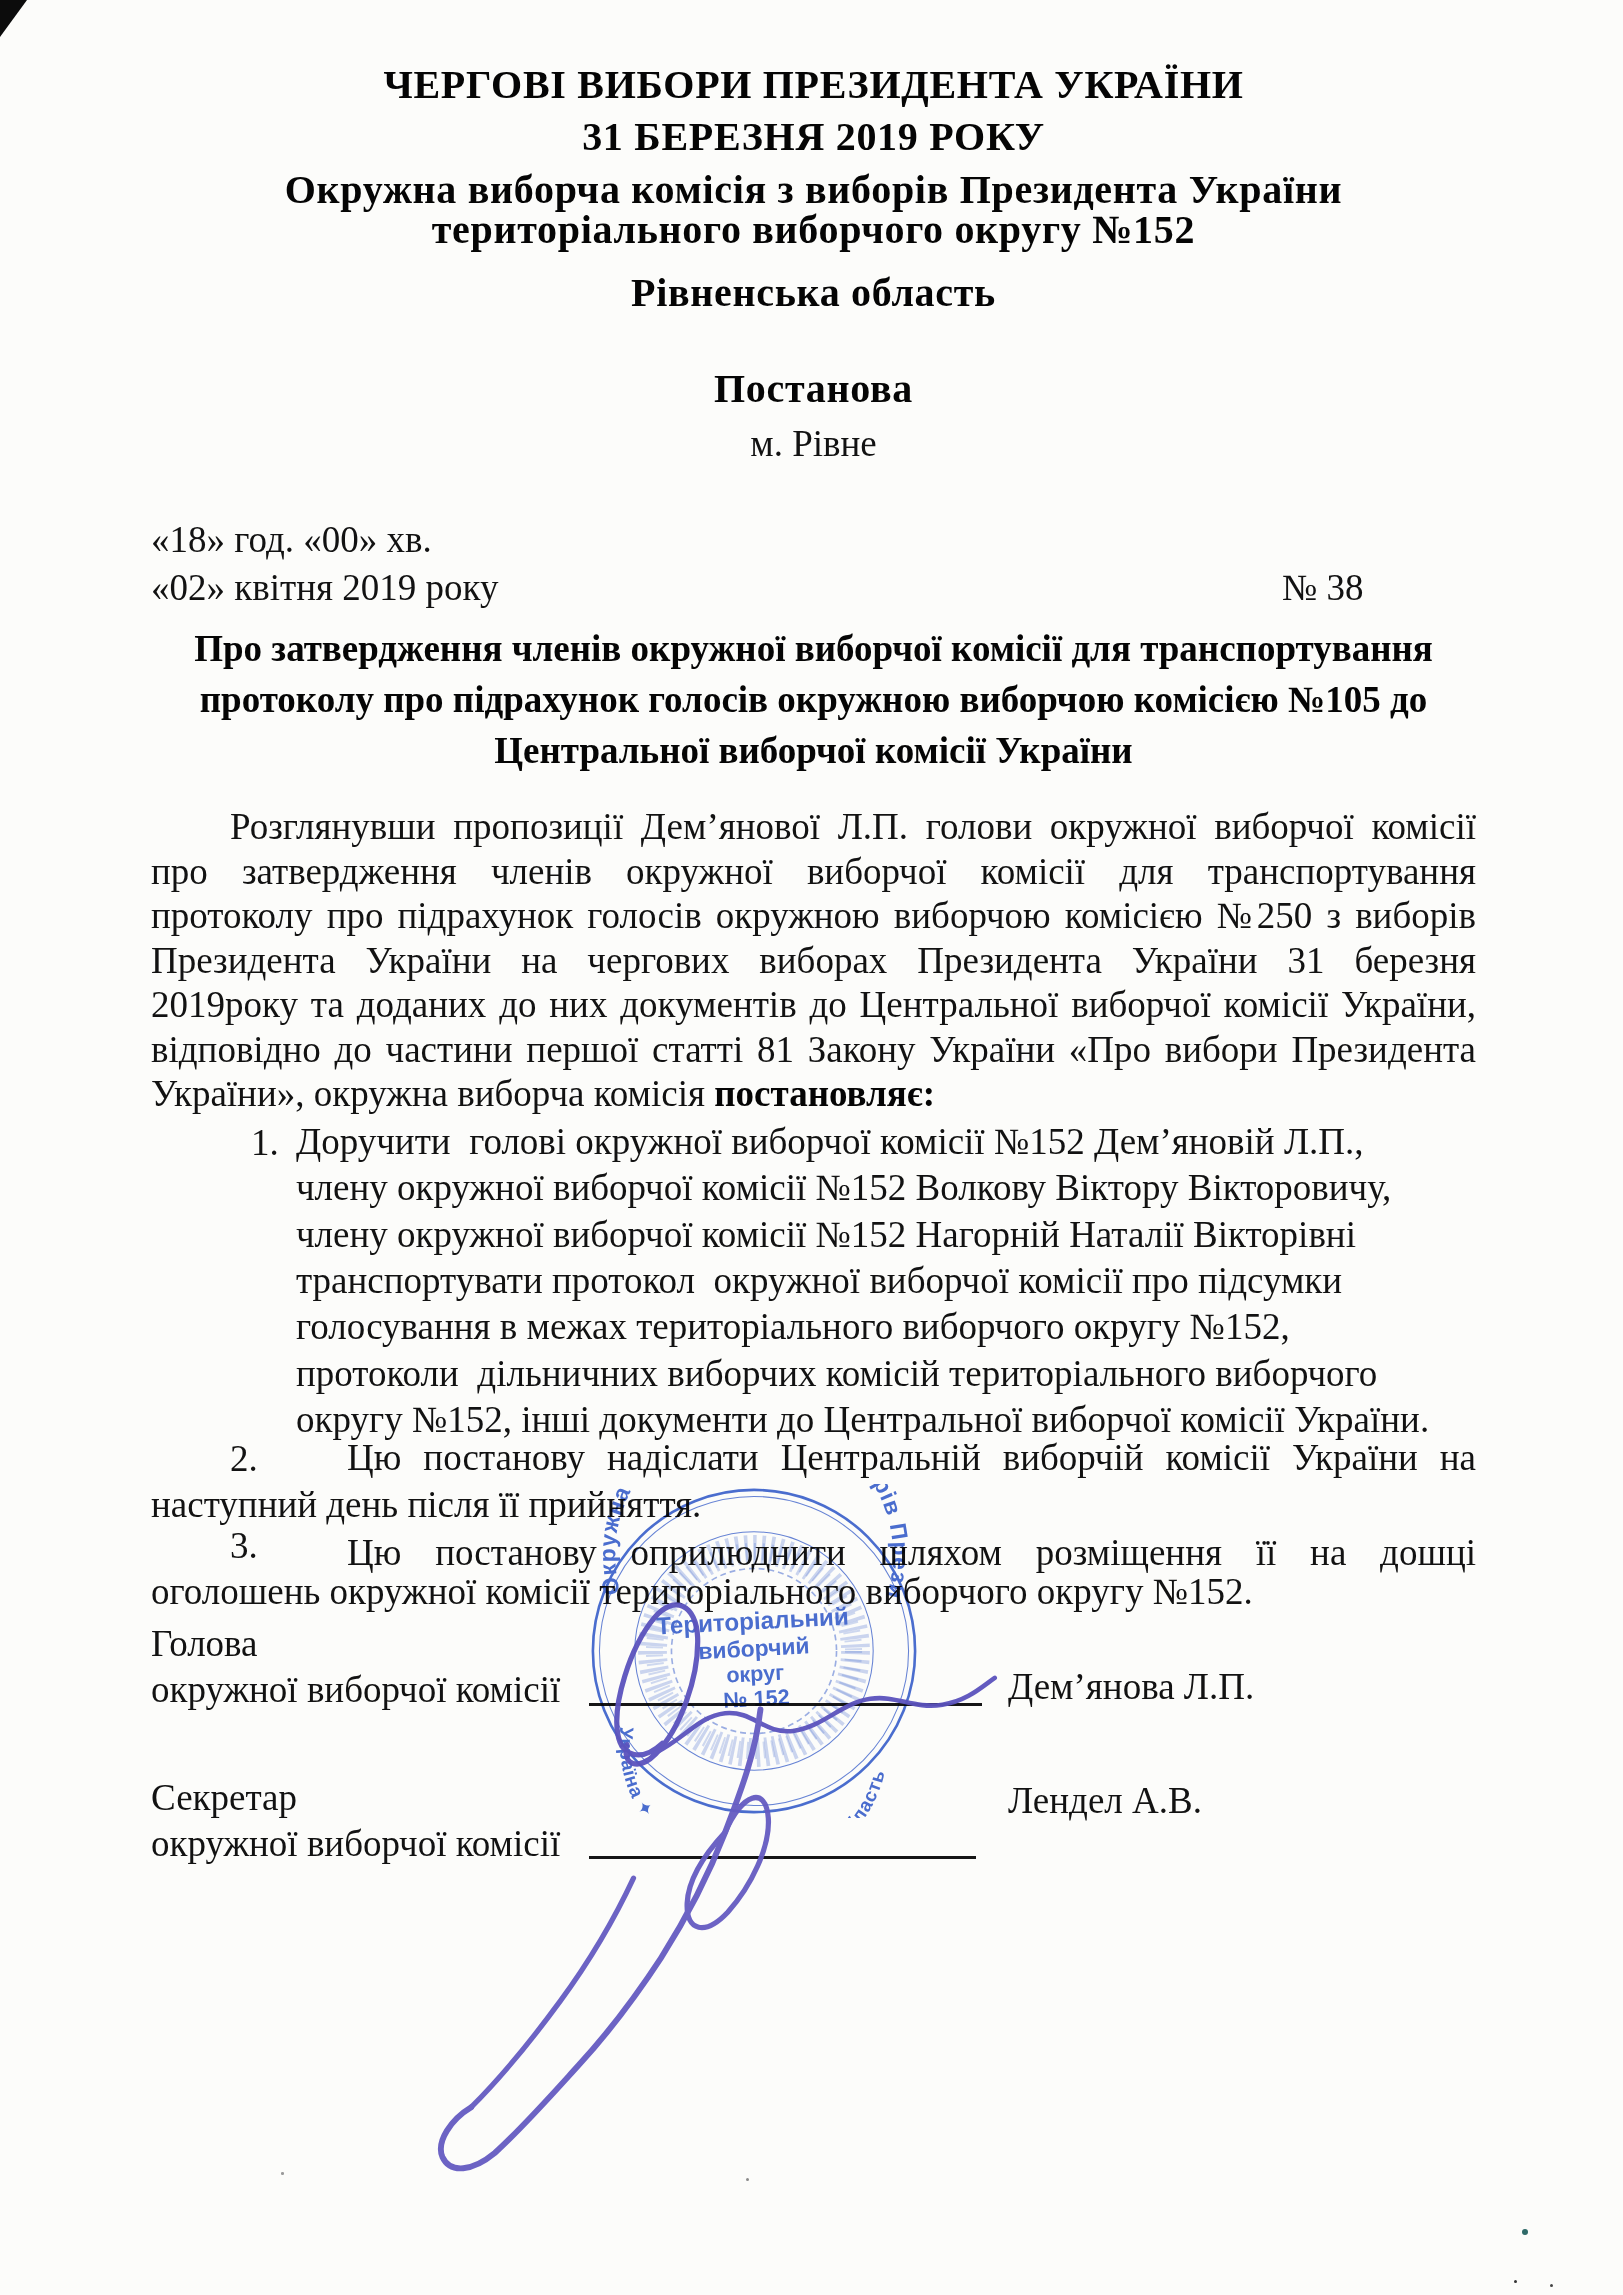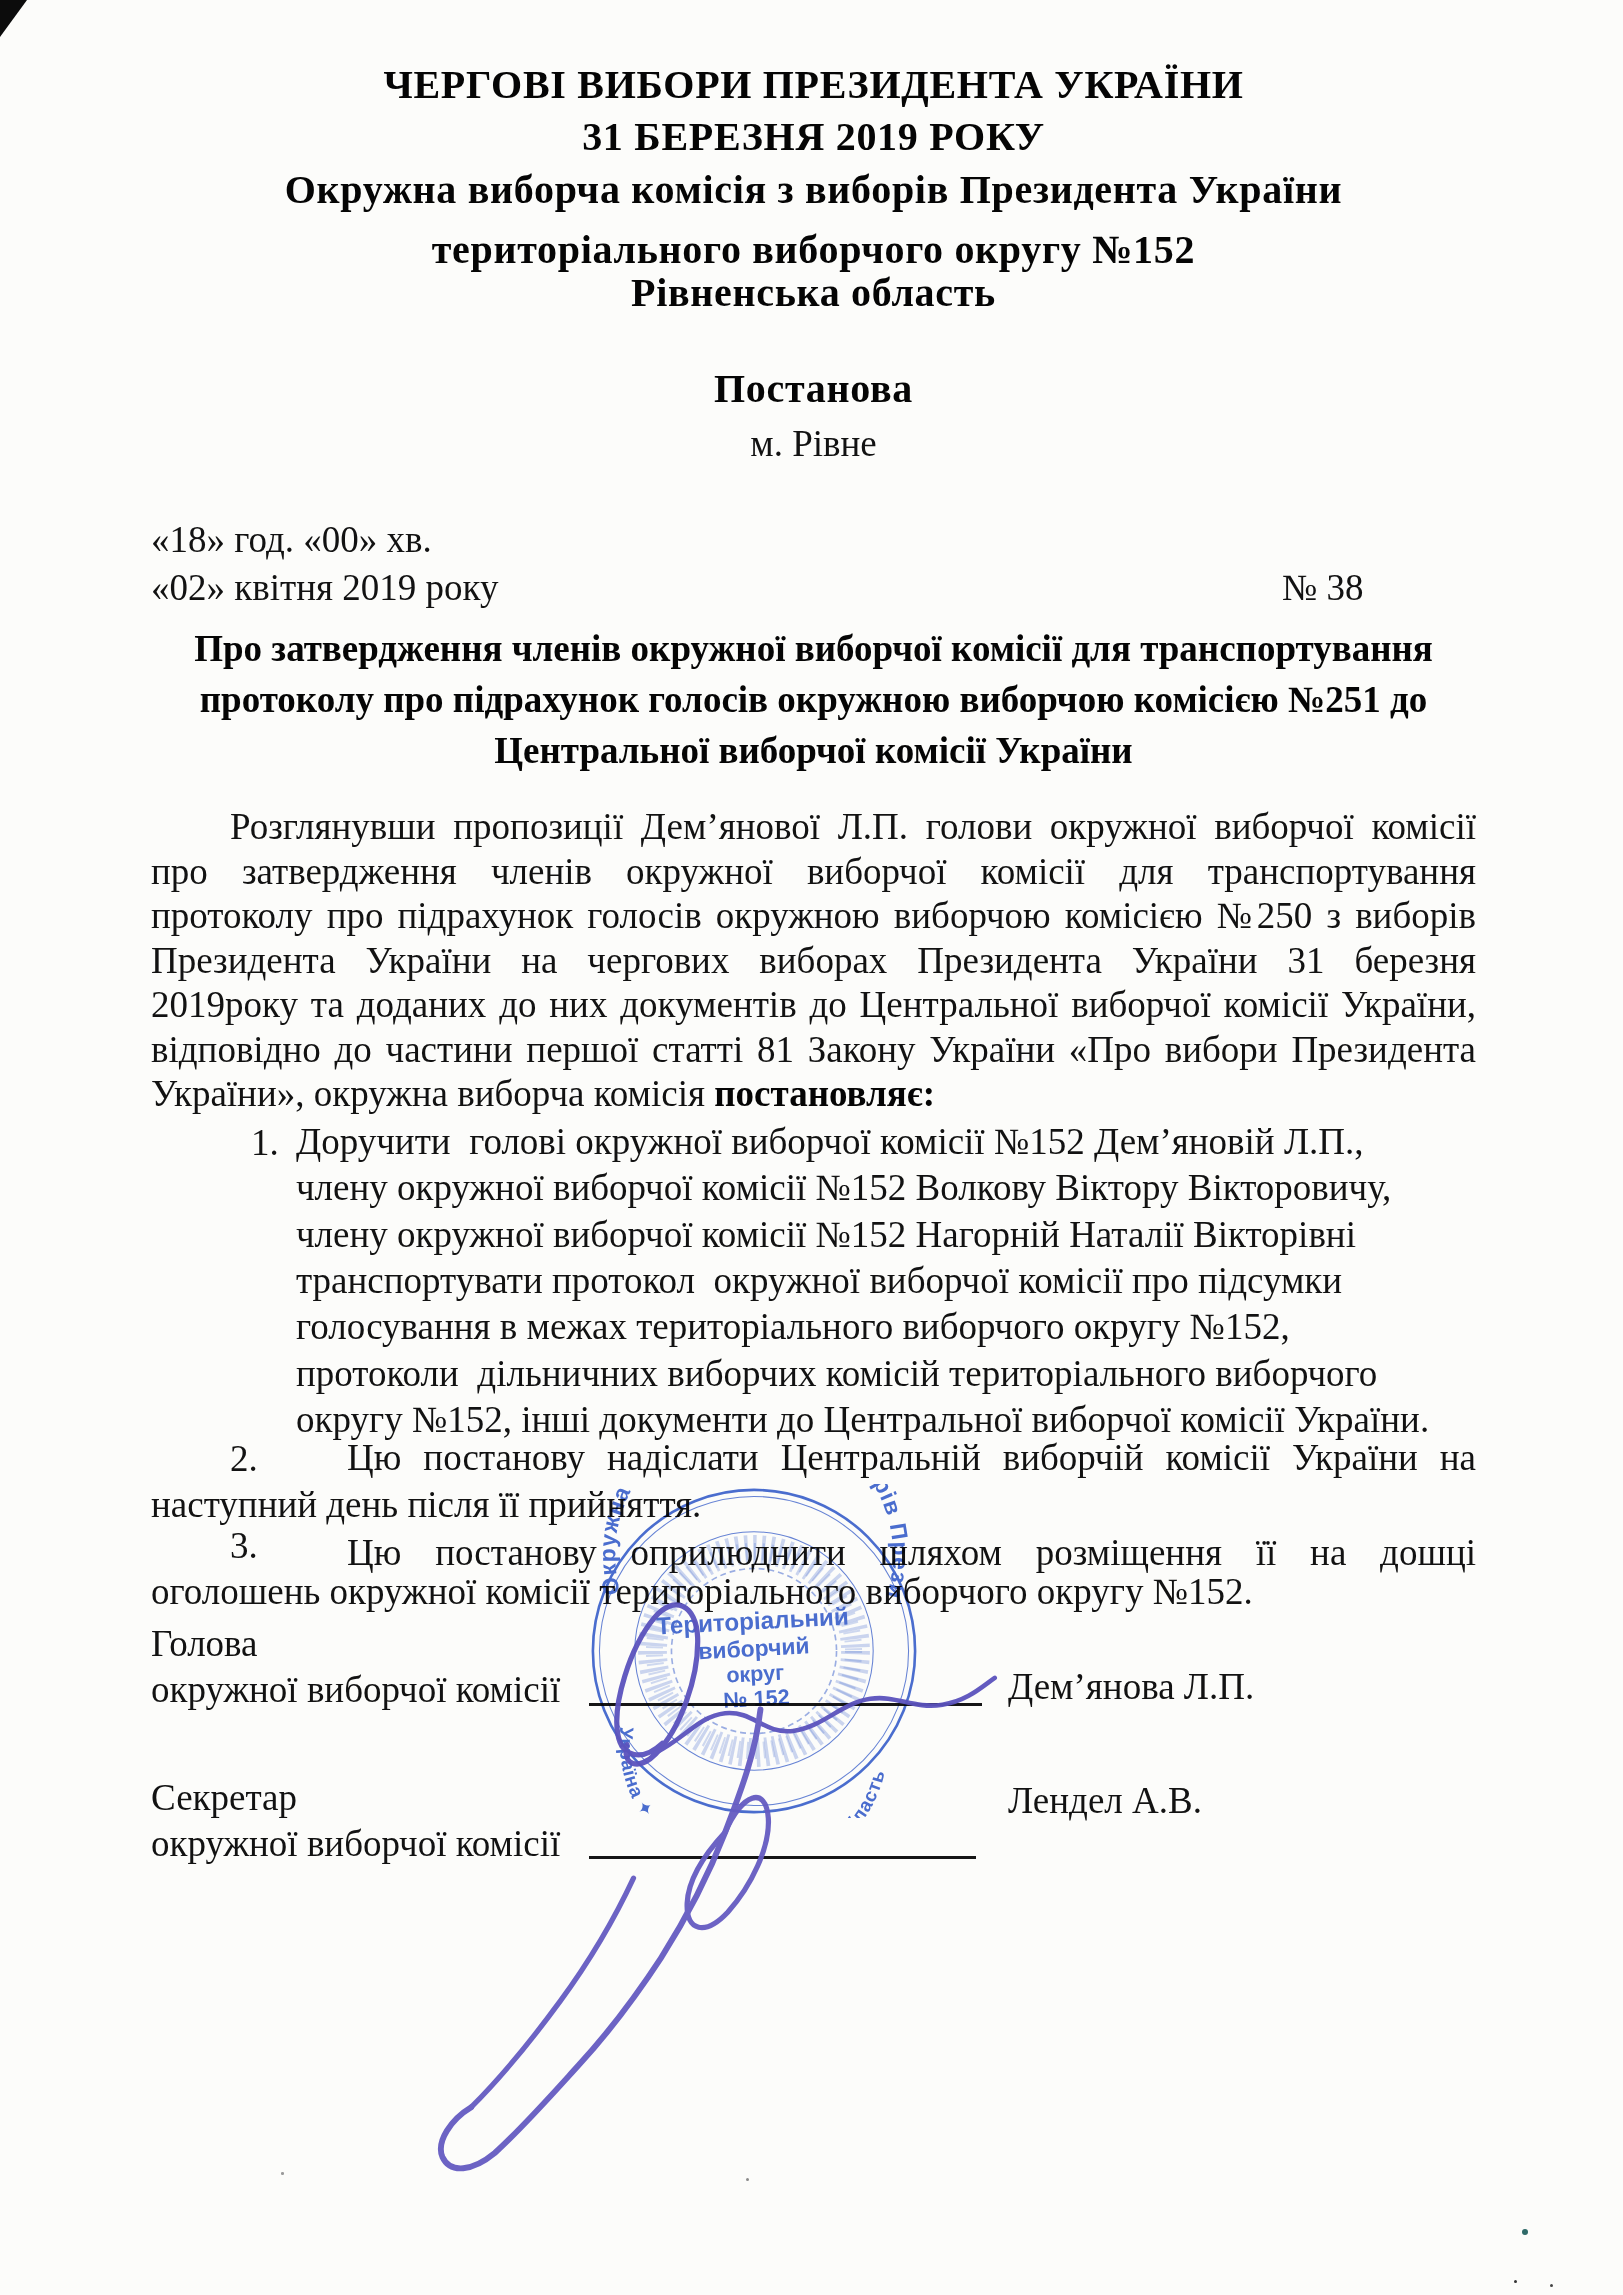--- a/index.html
+++ b/index.html
@@ -37,32 +37,32 @@
 </head>
 <body>
 
 <div id="page">
 
   <div class="corner"></div>
 
   <div class="txt center bold hdr" style="top:63px">ЧЕРГОВІ ВИБОРИ ПРЕЗИДЕНТА УКРАЇНИ</div>
   <div class="txt center bold hdr" style="top:115px">31 БЕРЕЗНЯ 2019 РОКУ</div>
   <div class="txt center bold hdr" style="top:168px">Окружна виборча комісія з виборів Президента України</div>
-  <div class="txt center bold hdr" style="top:228px">територіального виборчого округу №152</div>
+  <div class="txt center bold hdr" style="top:208px">територіального виборчого округу №152</div>
   <div class="txt center bold hdr" style="top:271px">Рівненська область</div>
 
   <div class="txt center" style="top:423px">м. Рівне</div>
   <div class="txt center bold hdr" style="top:367px">Постанова</div>
 
   <div class="txt" style="left:151px;top:519px">«18» год. «00» хв.</div>
   <div class="txt" style="left:151px;top:567px">«02» квітня 2019 року</div>
   <div class="txt" style="left:1282px;top:567px">№ 38</div>
 
   <div class="txt center bold" style="top:628px">Про затвердження членів окружної виборчої комісії для транспортування</div>
-  <div class="txt center bold" style="top:679px">протоколу про підрахунок голосів окружною виборчою комісією №251 до</div>
+  <div class="txt center bold" style="top:679px">протоколу про підрахунок голосів окружною виборчою комісією №105 до</div>
   <div class="txt center bold" style="top:730px">Центральної виборчої комісії України</div>
 
   <div class="jline" style="top:806px;left:230px;width:1246px">Розглянувши пропозиції Дем’янової Л.П. голови окружної виборчої комісії</div>
   <div class="jline" style="top:851px">про затвердження членів окружної виборчої комісії для транспортування</div>
   <div class="jline" style="top:895px">протоколу про підрахунок голосів окружною виборчою комісією №250 з виборів</div>
   <div class="jline" style="top:940px">Президента України на чергових виборах Президента України 31 березня</div>
   <div class="jline" style="top:984px">2019року та доданих до них документів до Центральної виборчої комісії України,</div>
   <div class="jline" style="top:1029px">відповідно до частини першої статті 81 Закону України «Про вибори Президента</div>
   <div class="txt" style="left:151px;top:1073px"><span>України», окружна виборча комісія </span><span class="bold">постановляє:</span></div>
 

